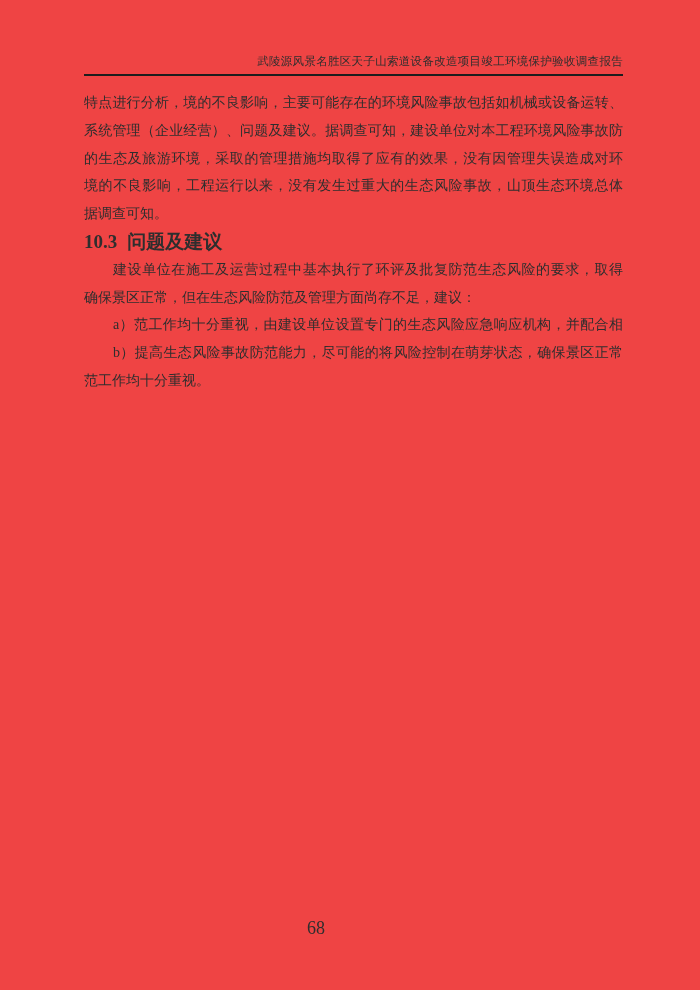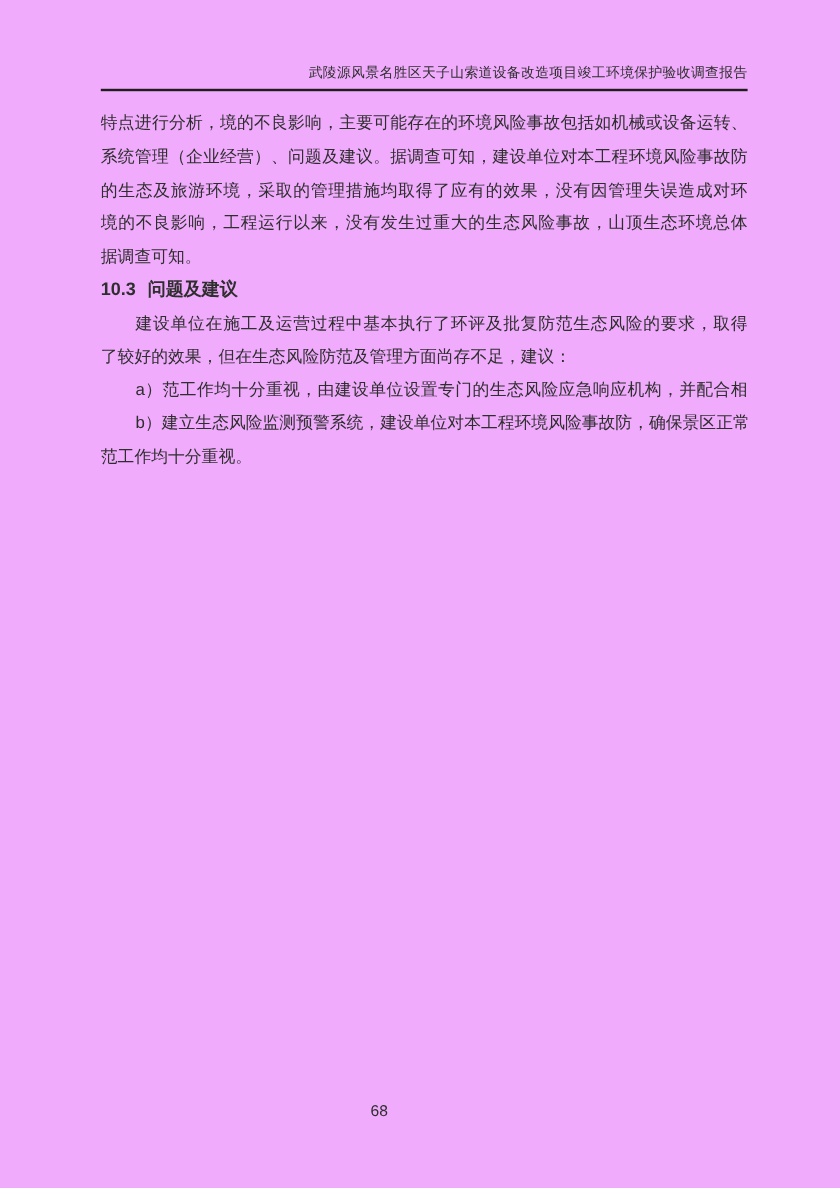--- a/index.html
+++ b/index.html
@@ -1,22 +1,22 @@
 <!DOCTYPE html>
 <html><head>
 <meta charset="utf-8">
 <style>
   html, body { margin: 0; padding: 0; }
   body { background: #ffffff; }
   .page {
     position: relative;
     width: 700px;
     height: 990px;
-    background: #f0abfc;
-    font-family: Liberation Sans, sans-serif;
+    background: #ef4444;
+    font-family: Liberation Serif, serif;
     color: #2e2e2e;
     overflow: hidden;
   }
   .running-header {
     position: absolute;
     left: 84px;
     width: 539px;
     top: 53px;
     text-align: right;
     font-size: 11.5px;
@@ -51,47 +51,47 @@
   .line.last {
     text-align-last: left;
   }
   .line.indent {
     padding-left: 29px;
   }
   .heading {
     height: 27.8px;
     line-height: 27.8px;
     font-weight: bold;
-    font-size: 15px;
+    font-size: 19px;
     white-space: nowrap;
   }
   .heading .num { margin-right: 10px; }
   .page-number {
     position: absolute;
     left: 0;
     width: 632px;
     top: 918px;
     text-align: center;
-    font-size: 13px;
+    font-size: 18px;
     color: #2e2e2e;
   }
 </style>
 </head>
 <body>
 
 <div class="page">
   <div class="running-header">武陵源风景名胜区天子山索道设备改造项目竣工环境保护验收调查报告</div>
   <div class="header-rule"></div>
   <div class="doc-body" id="doc-body">
       <div class="line">特点进行分析，境的不良影响，主要可能存在的环境风险事故包括如机械或设备运转、</div>
       <div class="line">系统管理（企业经营）、问题及建议。据调查可知，建设单位对本工程环境风险事故防</div>
       <div class="line">的生态及旅游环境，采取的管理措施均取得了应有的效果，没有因管理失误造成对环</div>
       <div class="line">境的不良影响，工程运行以来，没有发生过重大的生态风险事故，山顶生态环境总体</div>
       <div class="line last">据调查可知。</div>
       <div class="heading"><span class="num">10.3</span><span>问题及建议</span></div>
       <div class="line indent">建设单位在施工及运营过程中基本执行了环评及批复防范生态风险的要求，取得</div>
-      <div class="line last">了较好的效果，但在生态风险防范及管理方面尚存不足，建议：</div>
+      <div class="line last">确保景区正常，但在生态风险防范及管理方面尚存不足，建议：</div>
       <div class="line indent">a）范工作均十分重视，由建设单位设置专门的生态风险应急响应机构，并配合相</div>
-      <div class="line indent">b）建立生态风险监测预警系统，建设单位对本工程环境风险事故防，确保景区正常</div>
+      <div class="line indent">b）提高生态风险事故防范能力，尽可能的将风险控制在萌芽状态，确保景区正常</div>
       <div class="line last">范工作均十分重视。</div>
     </div>
   <div class="page-number">68</div>
 </div>
 
 </body></html>

